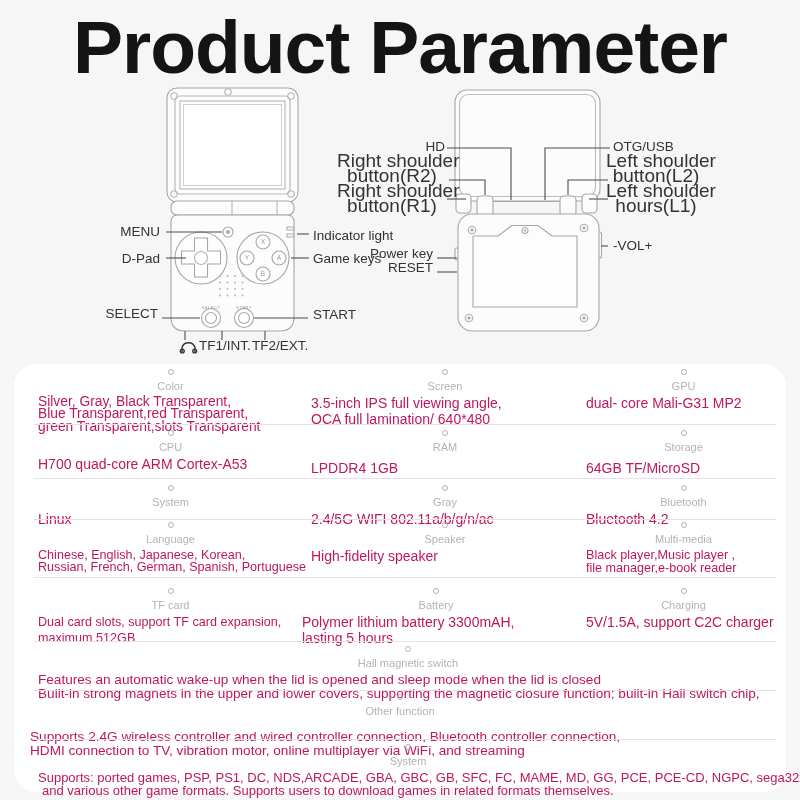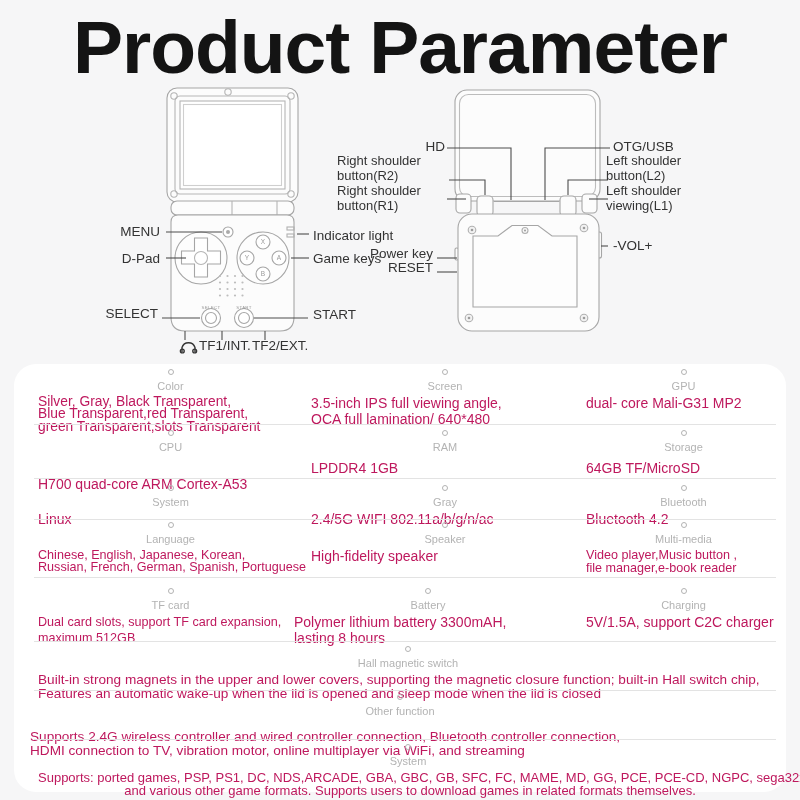--- a/index.html
+++ b/index.html
@@ -3,33 +3,33 @@
 <meta charset="utf-8">
 <style>
   html,body{margin:0;padding:0;}
   body{width:800px;height:800px;background:#f6f6f7;font-family:"Liberation Sans",sans-serif;overflow:hidden;}
   .page{position:relative;width:800px;height:584px;}
   .title{position:absolute;top:8px;left:0;width:800px;margin:0;text-align:center;
          font-size:75px;font-weight:700;letter-spacing:-1px;color:#141414;line-height:1.05;}
   .art{position:absolute;top:80px;left:0;}
   .lbl{position:absolute;font-size:13.5px;color:#333;white-space:nowrap;}
   .lbl.ra{text-align:right;}
-  .lbl.ctr{font-size:13px;line-height:14.5px;}
+  .lbl.ctr{text-align:center;font-size:19px;line-height:14.5px;}
   .card{position:absolute;left:14px;top:364px;width:772px;height:428px;background:#fff;border-radius:22px;}
   .divider{position:absolute;left:34px;width:742px;height:1px;background:#e3e3e3;}
   .cell{position:absolute;}
   .hdr{display:flex;align-items:center;gap:5px;font-size:11px;color:#b3b3b3;flex-direction:column;}
   .bullet{width:4px;height:4px;border:1px solid #b3b3b3;border-radius:50%;flex:0 0 auto;}
   .val{margin-top:4px;font-size:14px;line-height:15.5px;color:#be185d;white-space:nowrap;}
   .val.tight{font-size:13.8px;line-height:12.3px;}
   .val.sm{font-size:12.6px;}
   .val.mid{line-height:13.2px;}
   .val.wide{font-size:13.6px;line-height:13.8px;}
   .val.gms{font-size:13px;line-height:13.2px;}
-  .indent{padding-left:4px;text-align:center;}
+  .indent{padding-left:4px;}
 </style>
 </head>
 <body>
 
 <div class="page">
 
   <h1 class="title">Product Parameter</h1>
 
   <svg class="art" width="800" height="285" viewBox="0 0 800 285">
     <g stroke="#a6a6a6" stroke-width="1.1" fill="#fcfcfc">
@@ -172,21 +172,21 @@
   <div class="lbl ctr" style="left:337px;top:184px;width:110px">
     <div>Right shoulder</div>
     <div>button(R1)</div>
   </div>
   <div class="lbl ctr" style="left:606px;top:154px;width:100px">
     <div>Left shoulder</div>
     <div>button(L2)</div>
   </div>
   <div class="lbl ctr" style="left:606px;top:184px;width:100px">
     <div>Left shoulder</div>
-    <div>viewing(L1)</div>
+    <div>hours(L1)</div>
   </div>
   <div class="lbl ra" style="left:333px;top:246px;width:100px">Power key</div>
   <div class="lbl ra" style="left:333px;top:260px;width:100px">RESET</div>
   <div class="lbl" style="left:613px;top:238px">-VOL+</div>
 
   <div class="card"></div>
 
   <div class="cell" style="left:38px;top:369px;width:265px">
     <div class="hdr">
         <span class="bullet"></span>
@@ -217,21 +217,21 @@
       <div>dual- core Mali-G31 MP2</div>
     </div>
   </div>
   <div class="divider" style="top:424px"></div>
 
   <div class="cell" style="left:38px;top:430px;width:265px">
     <div class="hdr">
         <span class="bullet"></span>
         <span>CPU</span>
       </div>
-    <div class="val" style="margin-top:24px">
+    <div class="val" style="margin-top:4px">
       <div>H700 quad-core ARM Cortex-A53</div>
     </div>
   </div>
   <div class="cell" style="left:311px;top:430px;width:268px">
     <div class="hdr">
         <span class="bullet"></span>
         <span>RAM</span>
       </div>
     <div class="val" style="margin-top:8px">
       <div>LPDDR4  1GB</div>
@@ -295,65 +295,65 @@
     <div class="val">
       <div>High-fidelity speaker</div>
     </div>
   </div>
   <div class="cell" style="left:586px;top:522px;width:195px">
     <div class="hdr">
         <span class="bullet"></span>
         <span>Multi-media</span>
       </div>
     <div class="val sm mid">
-      <div>Video  player,Music button ,</div>
+      <div>Black  player,Music player ,</div>
       <div>file manager,e-book reader</div>
     </div>
   </div>
   <div class="divider" style="top:577px"></div>
 
   <div class="cell" style="left:38px;top:588px;width:265px">
     <div class="hdr">
         <span class="bullet"></span>
         <span>TF card</span>
       </div>
     <div class="val sm">
       <div>Dual card slots, support TF card expansion,</div>
       <div>maximum 512GB</div>
     </div>
   </div>
-  <div class="cell" style="left:294px;top:588px;width:268px">
+  <div class="cell" style="left:302px;top:588px;width:268px">
     <div class="hdr">
         <span class="bullet"></span>
         <span>Battery</span>
       </div>
     <div class="val">
       <div>Polymer lithium battery 3300mAH,</div>
-      <div>lasting 8 hours</div>
+      <div>lasting 5 hours</div>
     </div>
   </div>
   <div class="cell" style="left:586px;top:588px;width:195px">
     <div class="hdr">
         <span class="bullet"></span>
         <span>Charging</span>
       </div>
     <div class="val">
       <div>5V/1.5A, support C2C charger</div>
     </div>
   </div>
   <div class="divider" style="top:641px"></div>
 
   <div class="cell" style="left:38px;top:646px;width:740px">
     <div class="hdr">
         <span class="bullet"></span>
         <span>Hall magnetic switch</span>
       </div>
     <div class="val wide">
+      <div>Features an automatic wake-up when the lid is opened and sleep mode when the lid is closed</div>
       <div>Built-in strong magnets in the upper and lower covers, supporting the magnetic closure function; built-in Hall switch chip,</div>
-      <div>Features an automatic wake-up when the lid is opened and sleep mode when the lid is closed</div>
     </div>
   </div>
   <div class="divider" style="top:690px"></div>
 
   <div class="cell" style="left:30px;top:694px;width:740px">
     <div class="hdr">
         <span class="bullet"></span>
         <span>Other function</span>
       </div>
     <div class="val wide" style="margin-top:13px">

